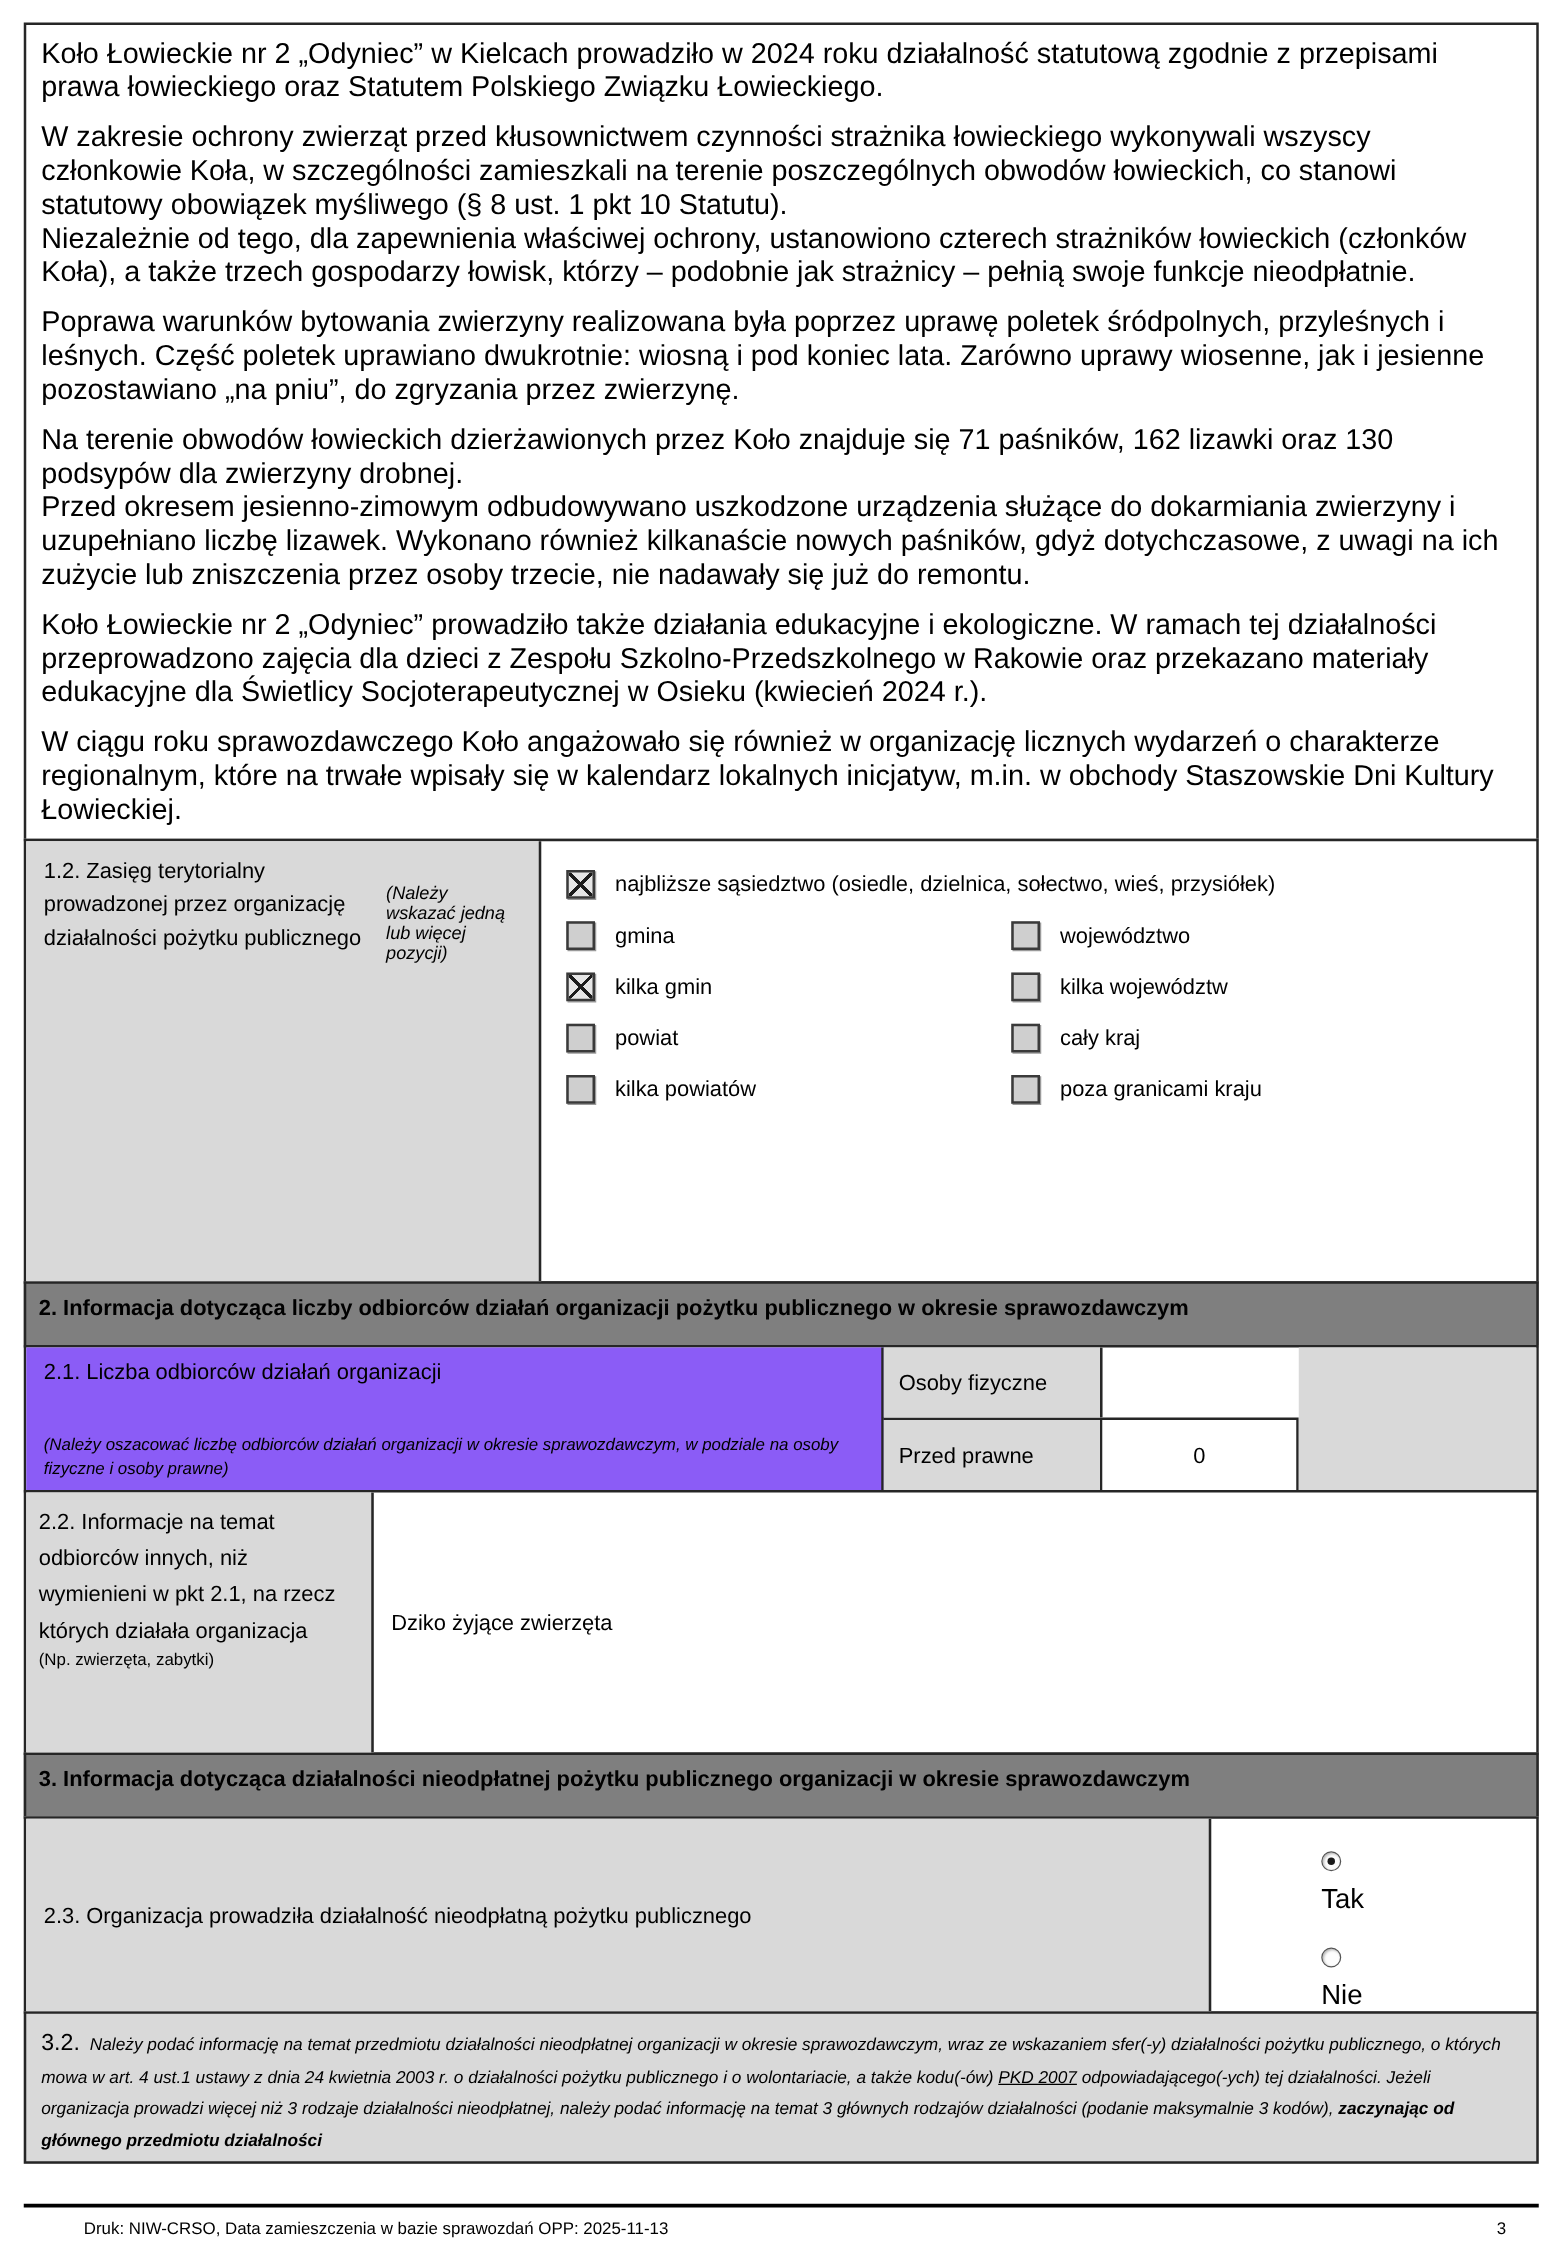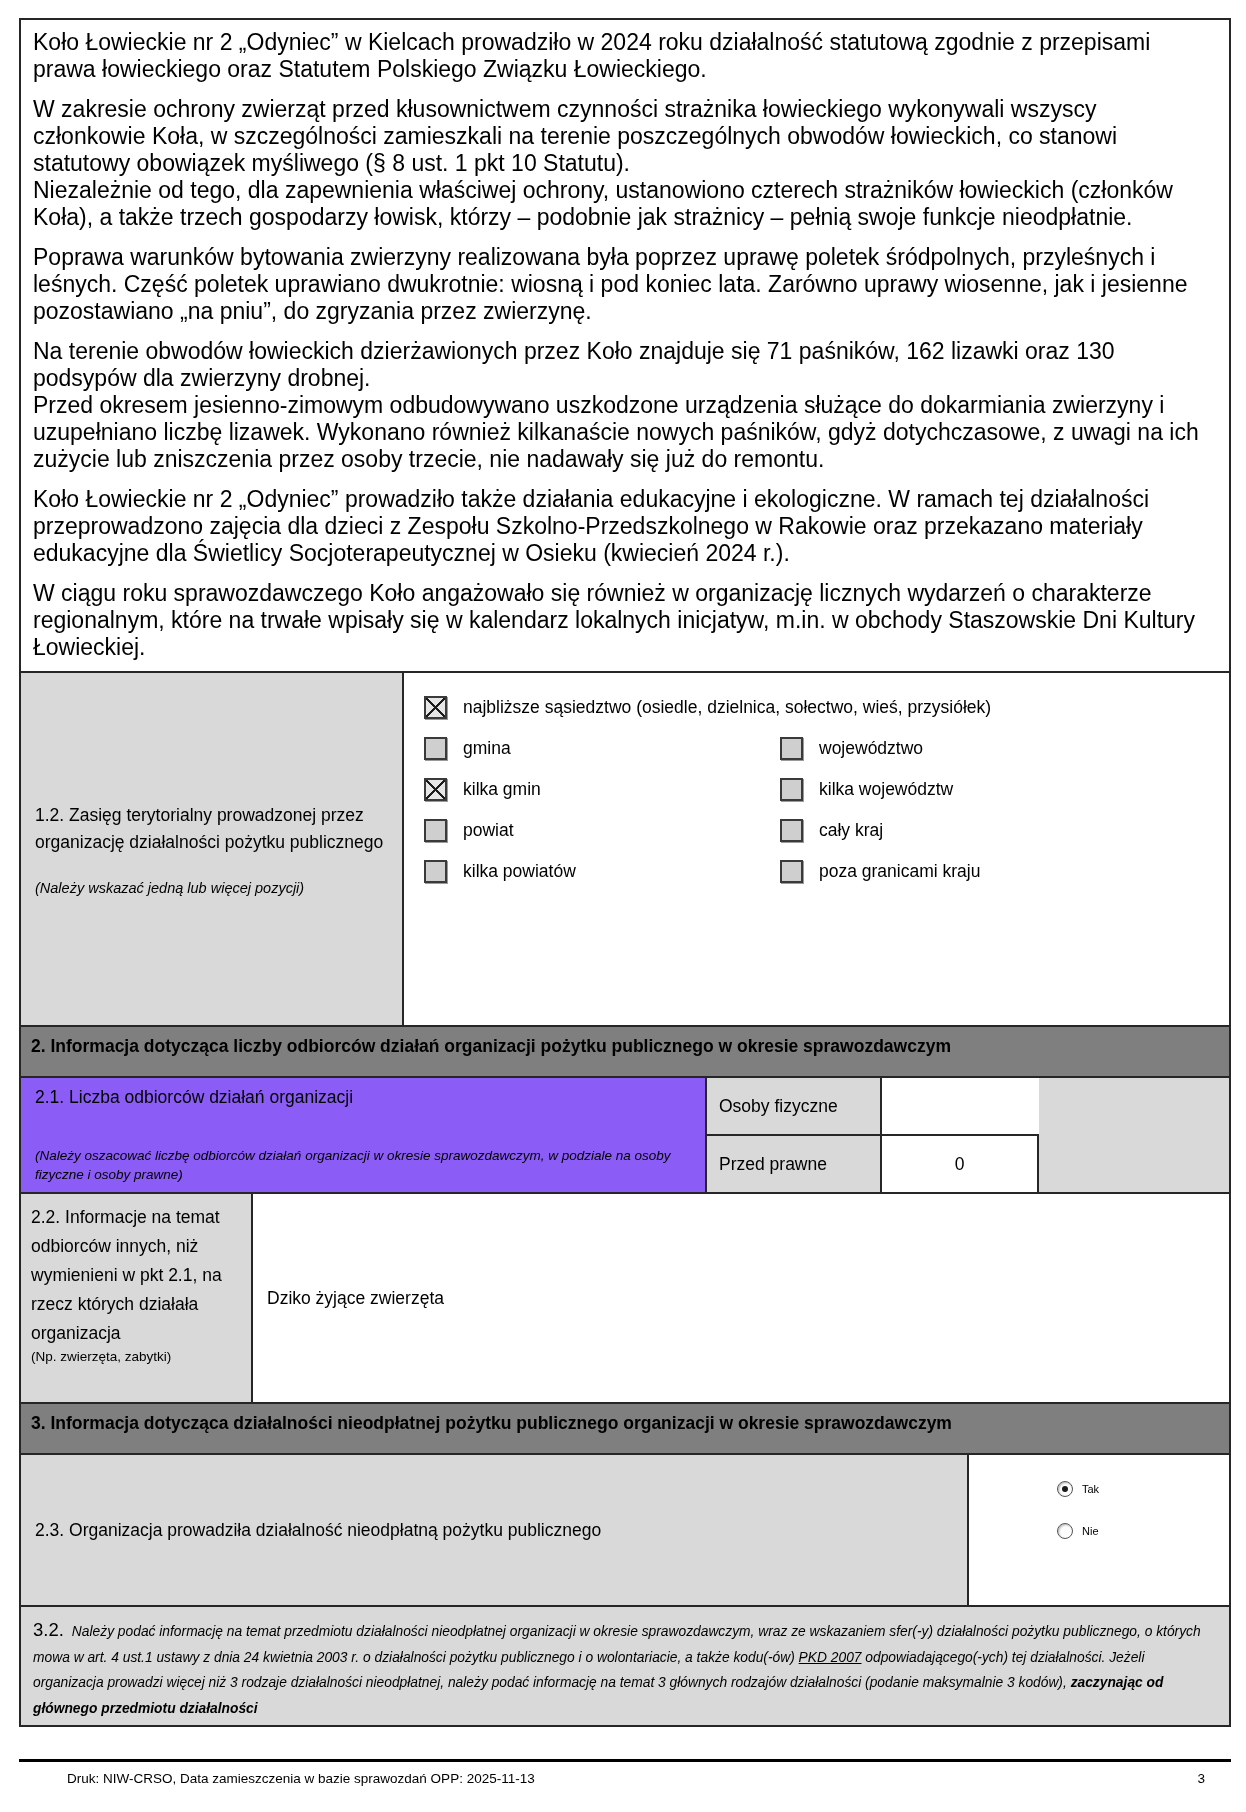--- a/index.html
+++ b/index.html
@@ -8,22 +8,22 @@
 
   .blk{border:2px solid #262626;margin-top:-2px;background:#fff;box-sizing:border-box;}
 
   
   .narrative{padding:9px 14px 10px 12px;font-size:23px;line-height:27px;min-height:584px;}
   .narrative p{margin:0;}
   .narrative p.gap{margin-top:13px;}
 
   
   .r12{display:flex;min-height:356px;}
-  .r12-left{width:383px;background:#d9d9d9;border-right:2px solid #262626;box-sizing:border-box;
-            padding:10px 14px;display:flex;flex-direction:column;justify-content:center;}
+  .r12-left{width:412px;background:#d9d9d9;border-right:2px solid #262626;box-sizing:border-box;
+            padding:10px 14px;display:flex;flex-direction:row;justify-content:center;}
   .r12-label{font-size:17.5px;line-height:27px;}
   .r12-note{font-size:14.5px;font-style:italic;margin-top:24px;}
   .r12-right{flex:1;padding:14px 0 10px 20px;}
   .opt{display:flex;align-items:center;gap:16px;height:41px;}
   .opt-grid{display:grid;grid-template-columns:356px 1fr;}
   .cb{width:19px;height:19px;flex:0 0 19px;border:2px solid #3a3a3a;background:#cfcfcf;
       box-shadow:1px 1px 0 #9a9a9a;display:inline-block;}
   .cb[data-checked="true"]{background-color:#e6e6e6;background-image:
       linear-gradient(to top right, transparent calc(50% - 1.3px), #1c1c1c calc(50% - 1.3px), #1c1c1c calc(50% + 1.3px), transparent calc(50% + 1.3px)),
       linear-gradient(to bottom right, transparent calc(50% - 1.3px), #1c1c1c calc(50% - 1.3px), #1c1c1c calc(50% + 1.3px), transparent calc(50% + 1.3px));}
@@ -42,32 +42,32 @@
   .r21-row{display:flex;flex:1;}
   .r21-row.first{border-bottom:2px solid #262626;}
   .r21-key{width:175px;box-sizing:border-box;background:#d9d9d9;border-right:2px solid #262626;
            display:flex;align-items:center;padding-left:12px;font-size:17.5px;}
   .r21-val{flex:1;background:#fff;border-right:2px solid #262626;display:flex;align-items:center;
            justify-content:center;font-size:17.5px;}
   .r21-right{flex:1;background:#d9d9d9;}
 
   
   .r22{display:flex;min-height:212px;}
-  .r22-left{width:232px;background:#d9d9d9;border-right:2px solid #262626;box-sizing:border-box;
+  .r22-left{width:278px;background:#d9d9d9;border-right:2px solid #262626;box-sizing:border-box;
             padding:9px 10px 6px;}
   .r22-label{font-size:17.5px;line-height:29px;}
   .r22-note{font-size:13.5px;line-height:18px;}
   .r22-val{flex:1;display:flex;align-items:center;padding-left:14px;font-size:17.5px;}
 
   
   .r31{display:flex;min-height:154px;}
   .r31-left{width:948px;background:#d9d9d9;border-right:2px solid #262626;box-sizing:border-box;
             display:flex;align-items:center;padding:0 14px;font-size:17.5px;}
   .r31-radios{flex:1;padding:26px 0 0 88px;display:flex;flex-direction:column;gap:26px;}
-  .radio-row{display:flex;align-items:center;gap:9px;font-size:11px;}
+  .radio-row{display:flex;gap:9px;font-size:22px;flex-direction:column;}
   .radio{width:14px;height:14px;border-radius:50%;border:1px solid #555;background:#fdfdfd;
          box-shadow:inset 1px 1px 2px #b5b5b5;position:relative;display:inline-block;flex:0 0 14px;}
   .radio[data-checked="true"]::after{content:"";position:absolute;left:4px;top:4px;width:6px;height:6px;
          border-radius:50%;background:#1a1a1a;}
 
   
   .r32{background:#d9d9d9;padding:10px 16px 4px 12px;font-size:13.8px;line-height:25.5px;font-style:italic;}
   .s32-num{font-style:normal;font-size:18.5px;margin-right:8px;}
   .s32-u{text-decoration:underline;}
   .s32-b{font-weight:bold;}

